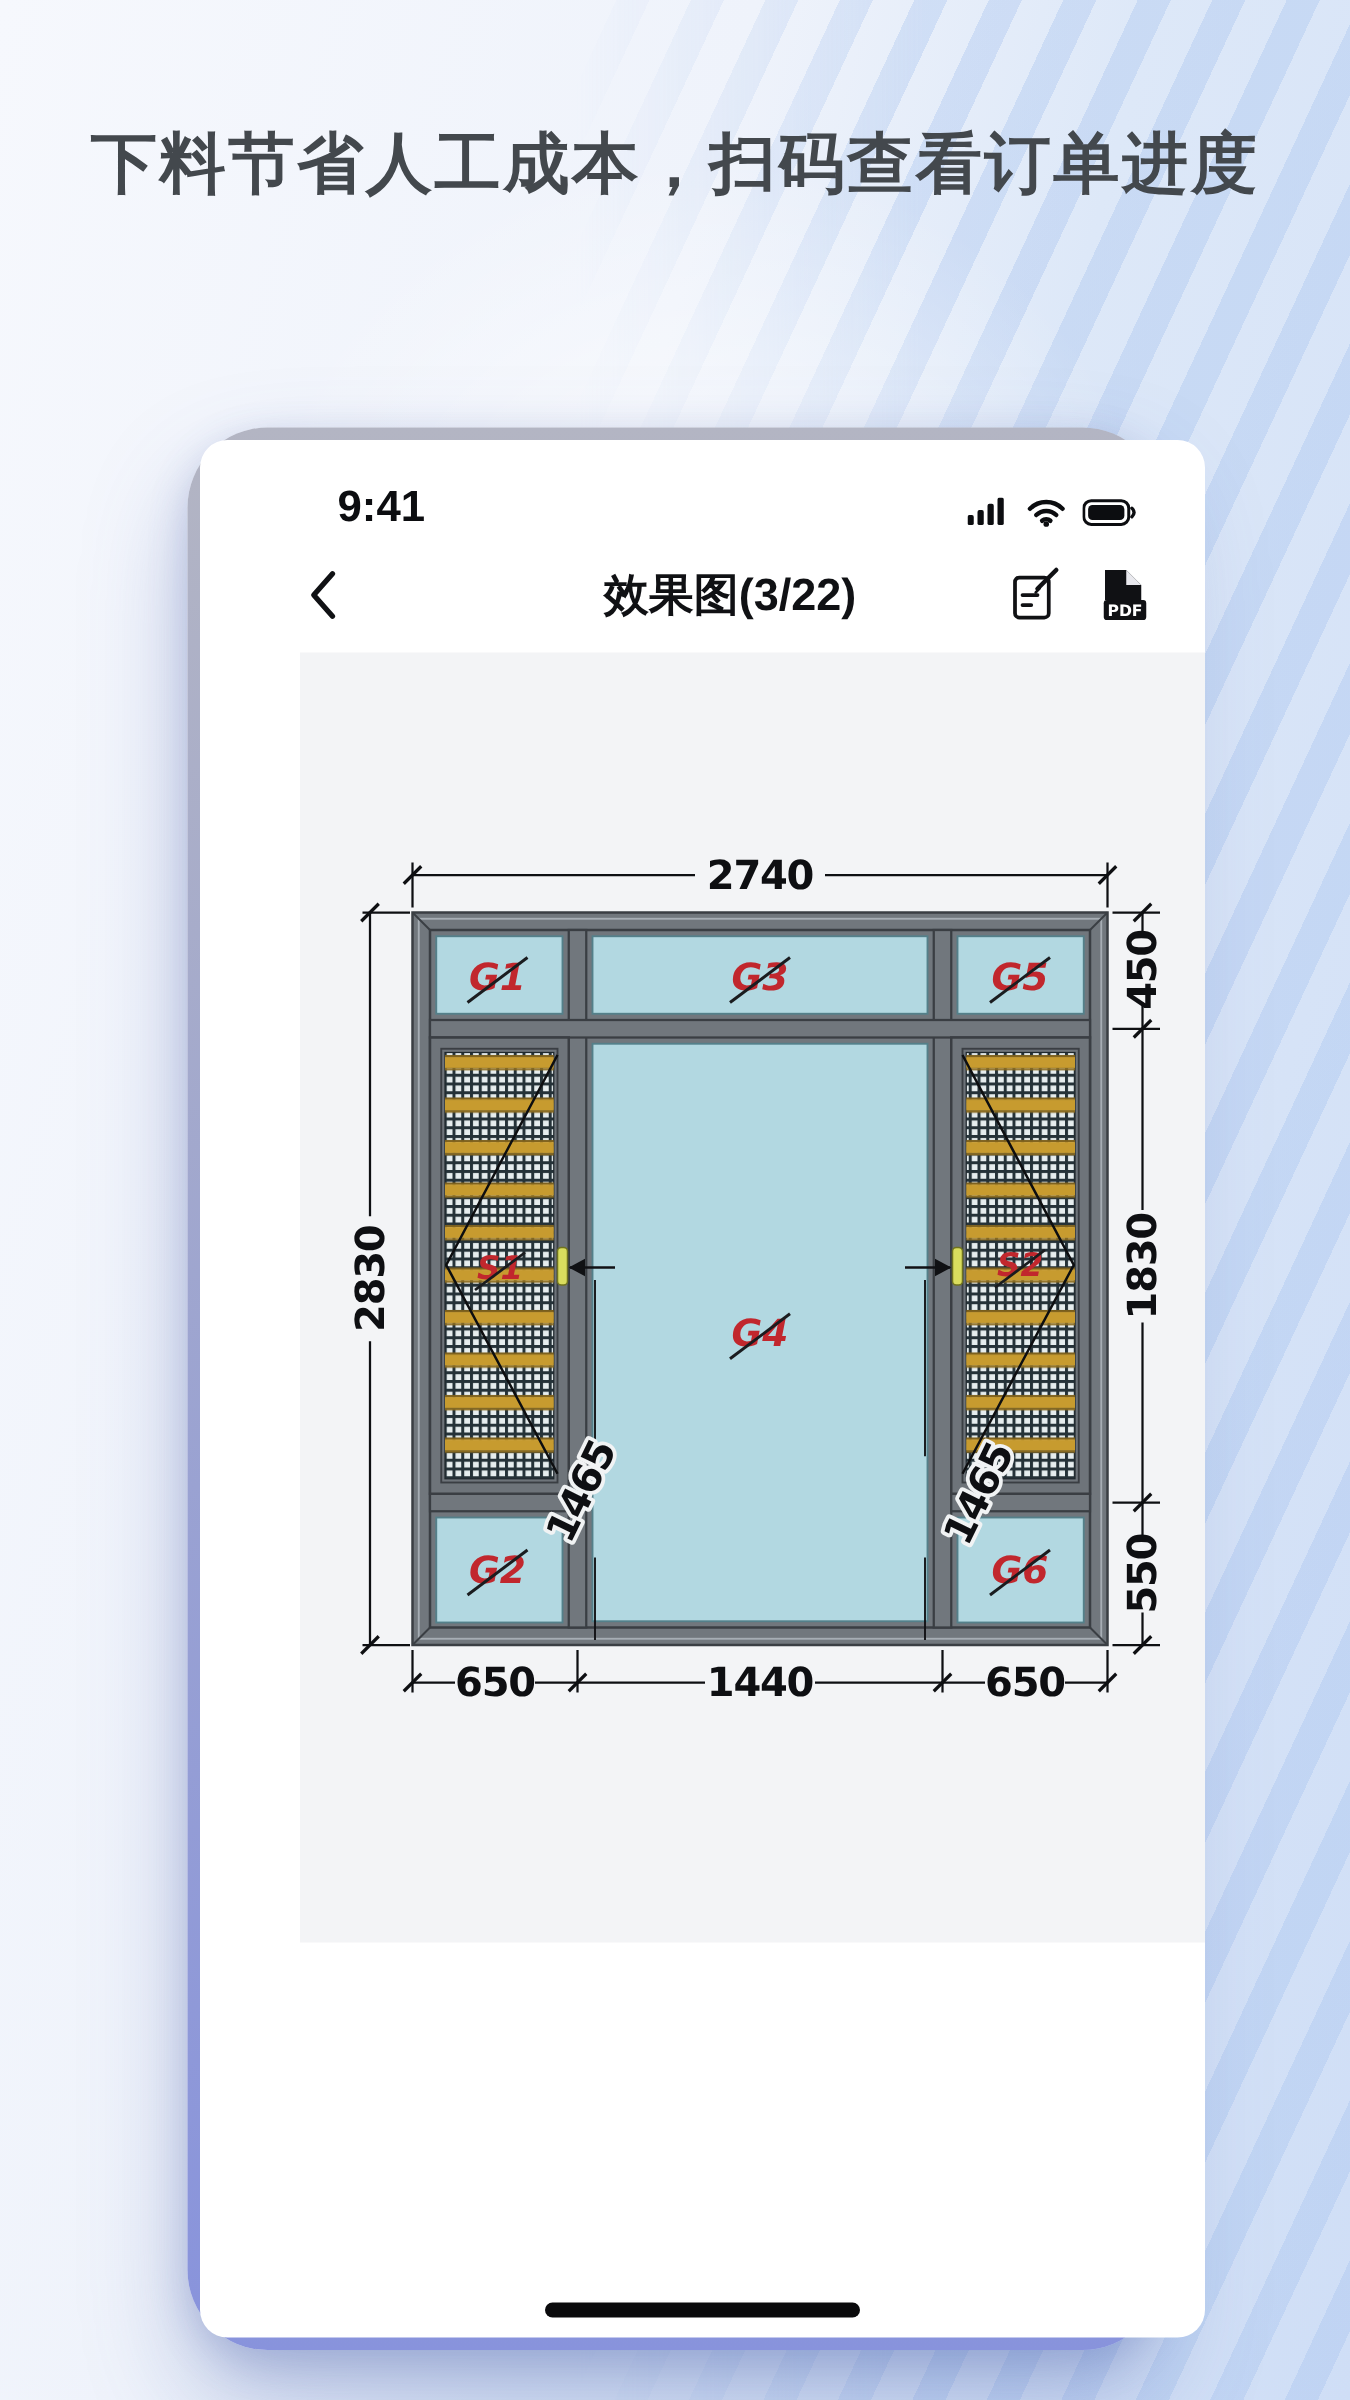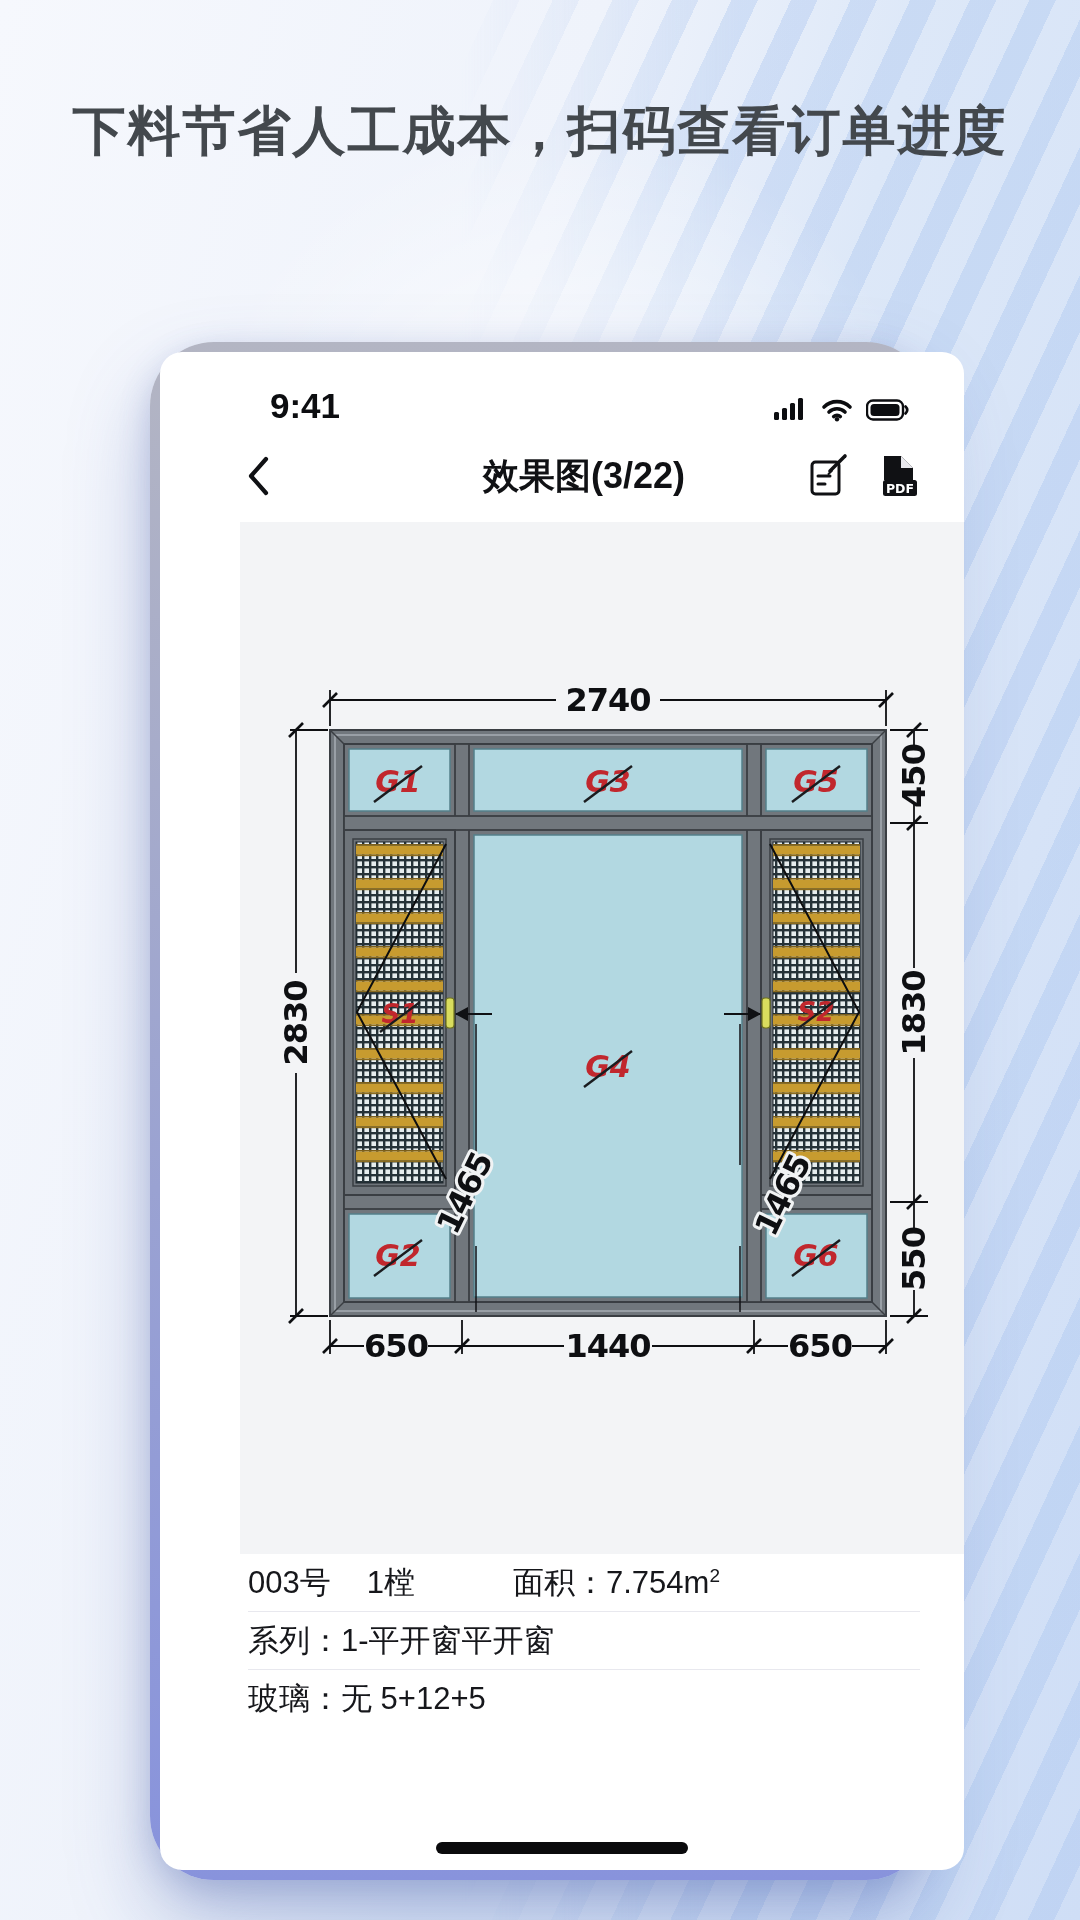--- a/index.html
+++ b/index.html
@@ -270,25 +270,16 @@
           <text class="glabel" x="566" y="596" text-anchor="middle">G6</text>
           <line x1="542" y1="606" x2="590" y2="570" stroke="#1a1c1f" stroke-width="2.4"></line>
           <text class="glabel slabel" x="150" y="353" text-anchor="middle">S1</text>
           <line x1="130" y1="362" x2="170" y2="332" stroke="#1a1c1f" stroke-width="2.2"></line>
           <text class="glabel slabel" x="566" y="351" text-anchor="middle">S2</text>
           <line x1="546" y1="360" x2="586" y2="330" stroke="#1a1c1f" stroke-width="2.2"></line>
         </g>
       </svg>
     </div>
 
-    <div class="info">
-      <div class="info-row">
-        <span class="order-no">003号</span>
-        <span class="qty">1樘</span>
-        <span class="area"><span>面积：</span><span>7.754m</span><sup>2</sup></span>
-      </div>
-      <div class="info-row">系列：1-平开窗平开窗</div>
-      <div class="info-row">玻璃：无 5+12+5</div>
-    </div>
 
     <div class="home-indicator"></div>
   </div>
 </div>
 
 </body></html>

